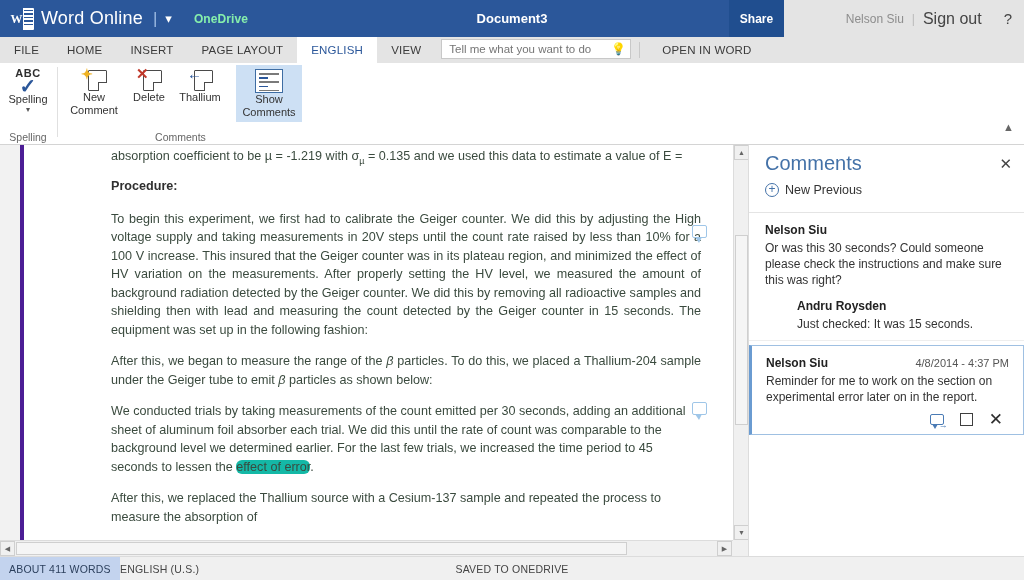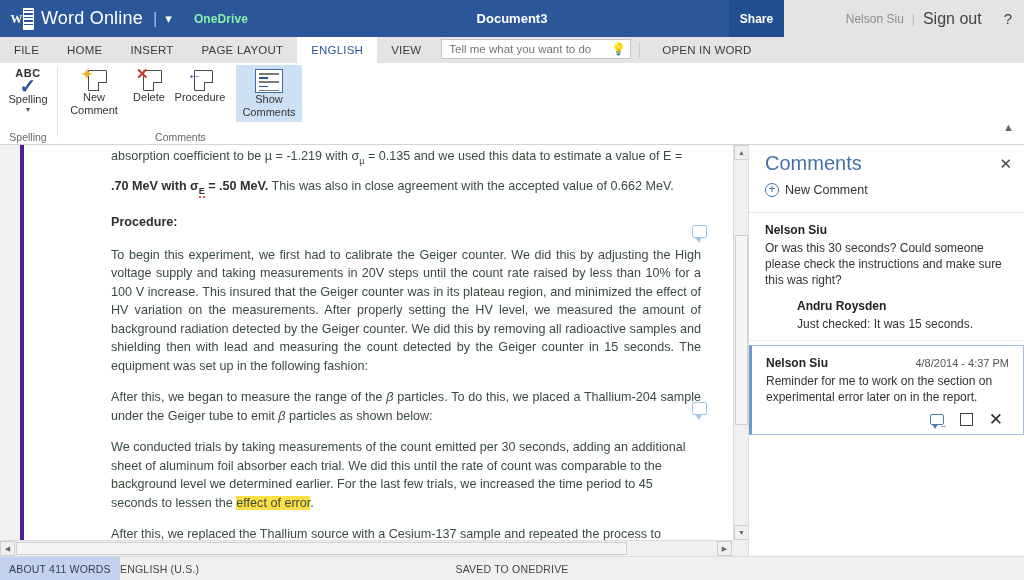--- a/index.html
+++ b/index.html
@@ -150,21 +150,21 @@
   }
   .doc-body {
     position: absolute; left: 87px; top: 2px; width: 590px;
     font-family: "Liberation Sans", sans-serif;
     font-size: 12.6px; color: #3a4a3e; line-height: 18.5px;
   }
   .doc-body p { margin-bottom: 13px; text-align: justify; }
   .doc-body p.last { text-align: left; }
   .bold { font-weight: bold; color: #2f2f2f; }
   .sub { font-size: 9px; vertical-align: sub; }
-  .hl { background: #fde047; }
+  .hl { background: #14b8a6; border-radius: 6px; }
   .wavy { border-bottom: 2px dotted #e05b4a; }
   .ital { font-style: italic; }
 
   .balloon {
     position: absolute; width: 15px; height: 13px;
     border: 1.5px solid #9fc6e8; border-radius: 2px; cursor: pointer;
   }
   .balloon::after {
     content: ""; position: absolute; left: 2px; bottom: -6px;
     width: 0; height: 0; border-left: 4px solid transparent;
@@ -365,21 +365,21 @@
             <div class="badge x">✕</div>
         </div>
         <span class="cl">Delete</span>
       </div>
 
       <div class="cmd" style="left:114px;width:56px;">
         <div class="pageicon">
           <div class="sheet"></div>
             <div class="badge arrL">←</div>
         </div>
-        <span class="cl">Procedure</span>
+        <span class="cl">Thallium</span>
       </div>
 
       <div class="cmd" style="left:172px;width:42px;">
         <div class="pageicon">
           <div class="sheet"></div>
             <div class="badge arrR">→</div>
         </div>
         <span class="cl">Next</span>
       </div>
 
@@ -400,21 +400,20 @@
 
     <div class="ribbon-collapse">▲</div>
   </div>
 
   <div class="docarea">
     <div class="page">
       <div class="doc-body">
 
         <p style="margin-bottom:7px;"><span>absorption coefficient to be µ = -1.219 with σ</span><span class="sub">µ</span><span> = 0.135 and we used this data to estimate a value of E =</span></p>
 
-        <p><span class="bold">.70 MeV with σ</span><span class="bold sub wavy">E</span><span class="bold"> = .50 MeV.</span><span> This was also in close agreement with the accepted value of 0.662 MeV.</span></p>
 
         <p class="bold" style="margin-bottom:14px;color:#2f2f2f;">Procedure:</p>
 
         <p>To begin this experiment, we first had to calibrate the Geiger counter. We did this by adjusting the High voltage supply and taking measurements in 20V steps until the count rate raised by less than 10% for a 100 V increase. This insured that the Geiger counter was in its plateau region, and minimized the effect of HV variation on the measurements. After properly setting the HV level, we measured the amount of background radiation detected by the Geiger counter. We did this by removing all radioactive samples and shielding then with lead and measuring the count detected by the Geiger counter in 15 seconds. The equipment was set up in the following fashion:</p>
 
         <p><span>After this, we began to measure the range of the </span><span class="ital">β</span><span> particles. To do this, we placed a Thallium-204 sample under the Geiger tube to emit </span><span class="ital">β</span><span> particles as shown below:</span></p>
 
         <p class="last"><span>We conducted trials by taking measurements of the count emitted per 30 seconds, adding an additional sheet of aluminum foil absorber each trial. We did this until the rate of count was comparable to the background level we determined earlier. For the last few trials, we increased the time period to 45 seconds to lessen the </span><span class="hl">effect of error</span><span>.</span></p>
 
         <p class="last"><span>After this, we replaced the Thallium source with a Cesium-137 sample and repeated the process to measure the absorption of </span></p>
@@ -437,21 +436,21 @@
     <div class="hs-btn" style="right:16px;">▶</div>
   </div>
   <div class="corner"></div>
 
   <div class="cpane">
     <div class="cpane-head">
       <div class="cpane-title">Comments</div>
       <div class="cpane-close">✕</div>
       <div class="newcomment">
         <span class="plus-circ">+</span>
-        <span class="t">New Comment</span>
+        <span class="t">New Previous</span>
       </div>
     </div>
 
     <div class="cthread">
       <div class="cauthor">
         <span>Nelson Siu</span>
       </div>
       <div class="ctext">Or was this 30 seconds?  Could someone please check the instructions and make sure this was right?</div>
       <div class="creply">
         <div class="cauthor">

